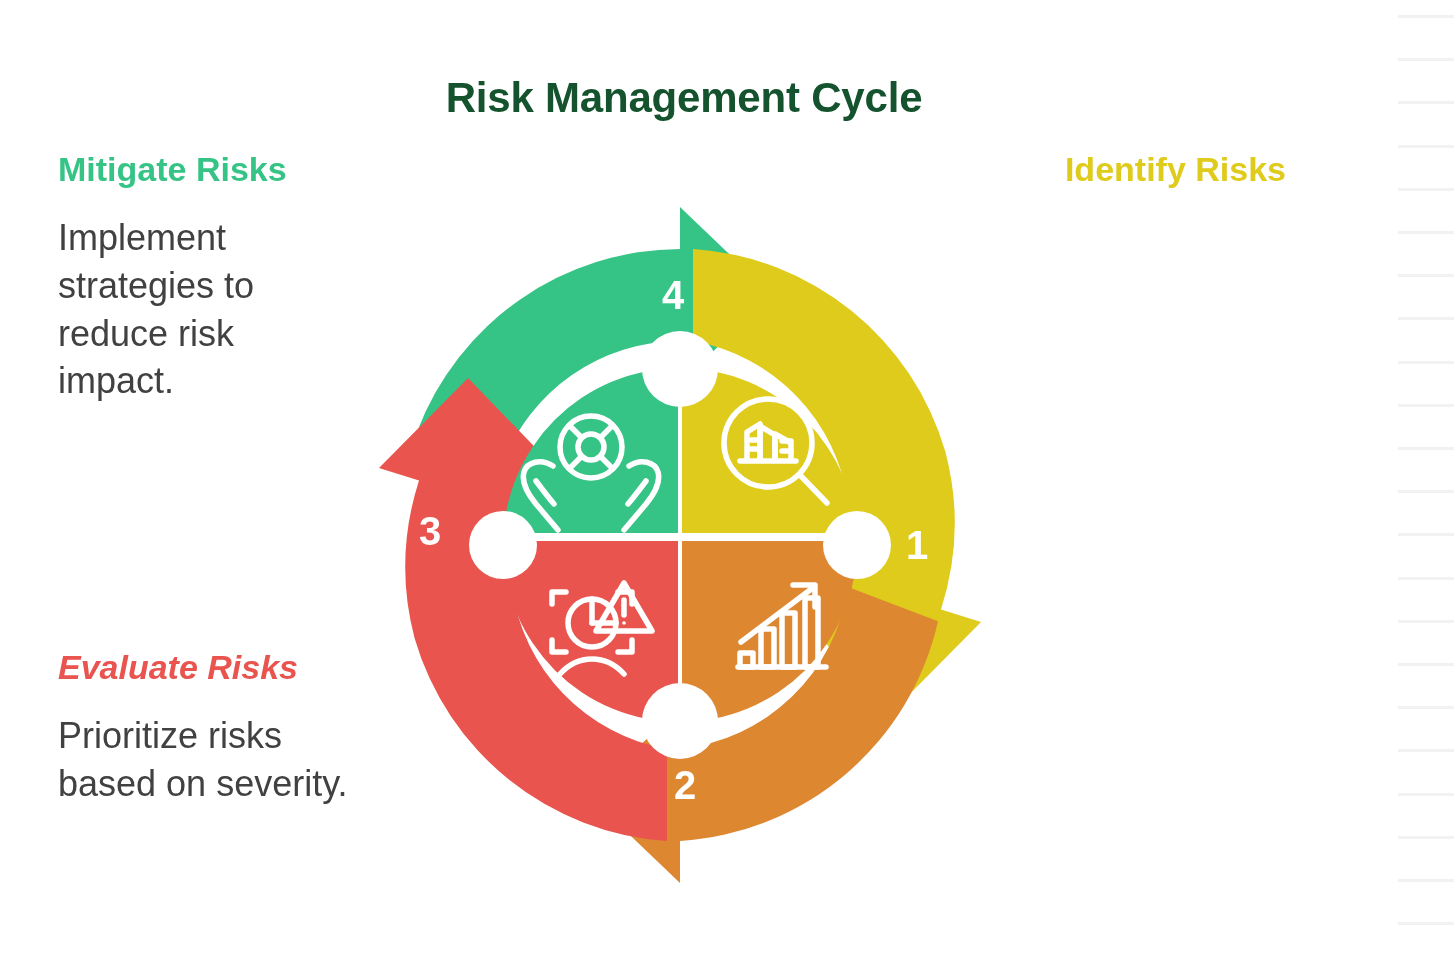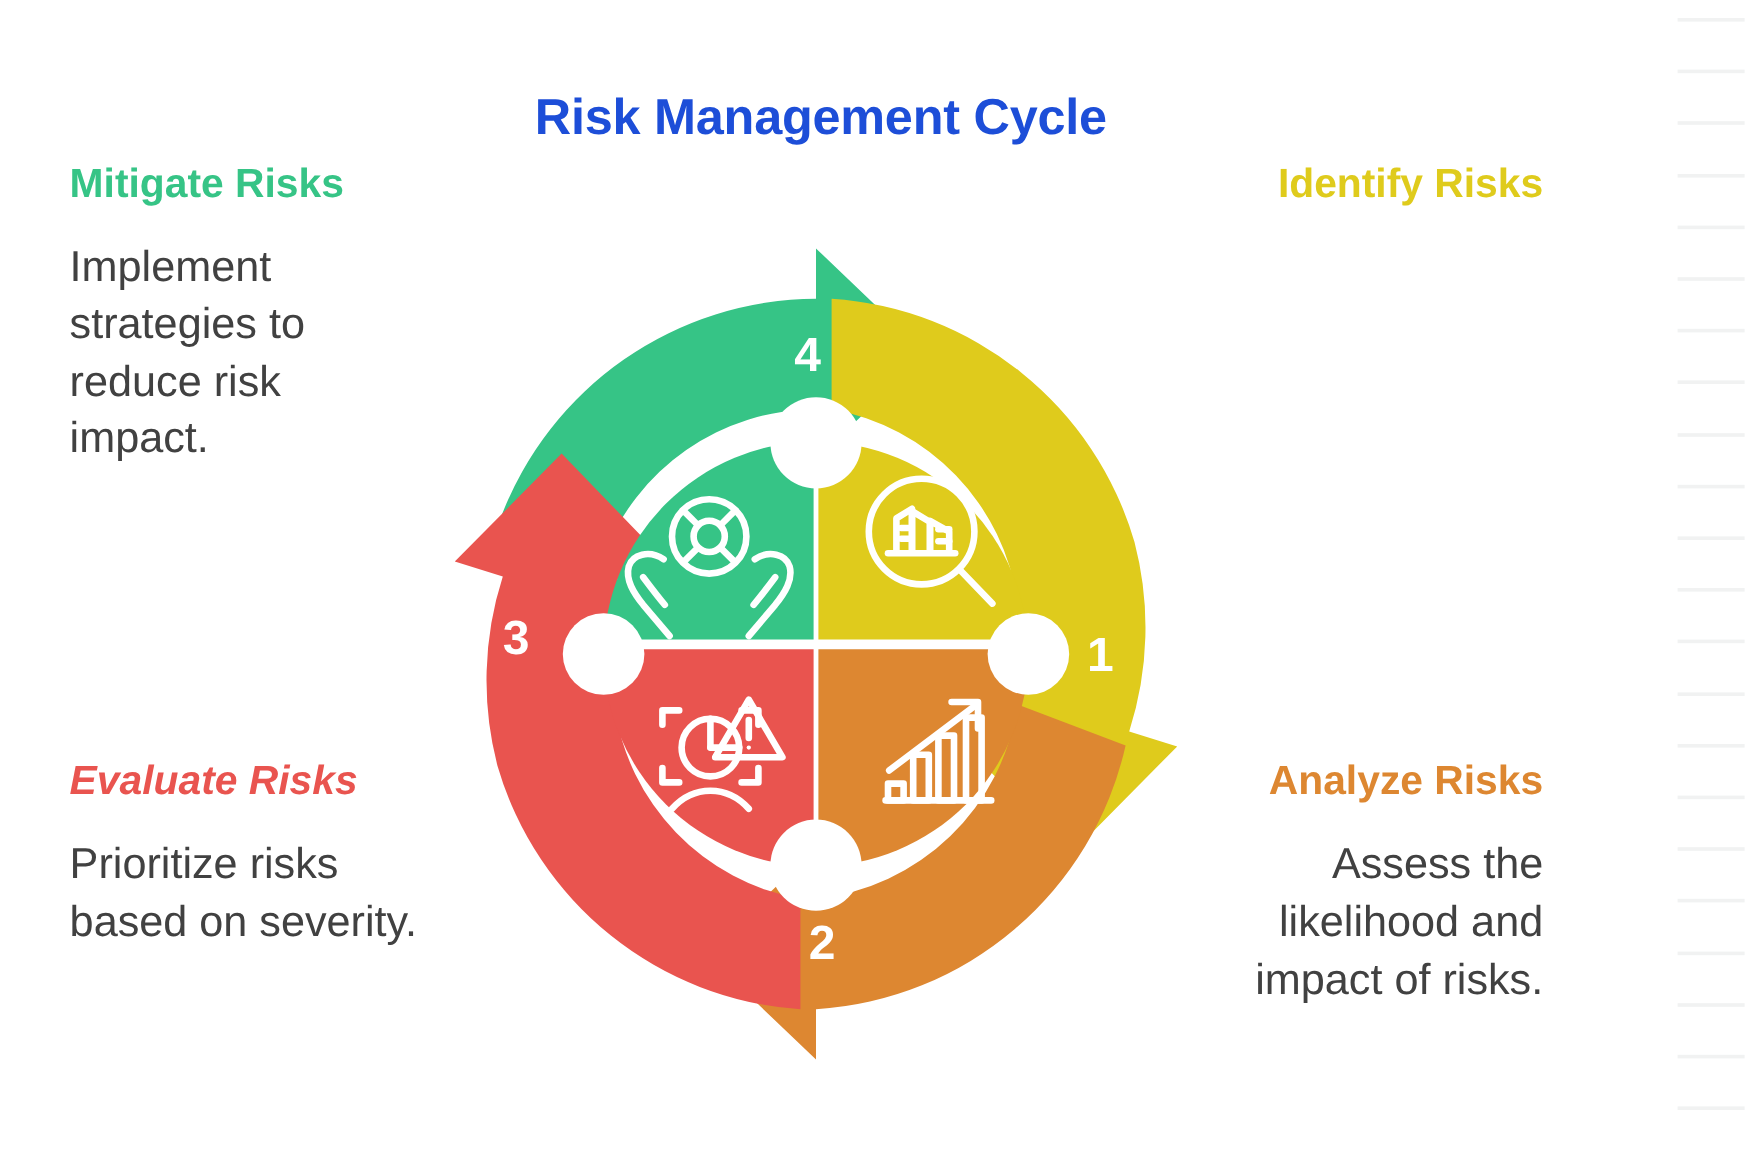--- a/index.html
+++ b/index.html
@@ -41,33 +41,33 @@
   }
 
   .title {
     position: absolute;
     left: 0;
     top: 74px;
     width: 1368px;
     text-align: center;
     font-size: 42px;
     font-weight: bold;
-    color: #1d4ed8;
+    color: #14532d;
     letter-spacing: -0.2px;
   }
 
   .panel {
     position: absolute;
     width: 300px;
   }
   .panel .head {
     font-size: 34px;
     font-weight: bold;
     line-height: 1.17;
-    margin: 0 0 24px 0;
+    margin: 16px 0 24px 0;
   }
   .panel .body {
     font-size: 36px;
     line-height: 1.33;
     color: #414141;
     margin: 0;
   }
 
   .panel-tl { left: 58px;  top: 134px; text-align: left;  }
   .panel-tr { left: 986px; top: 134px; text-align: right; }
@@ -129,24 +129,20 @@
 
   <div class="panel panel-tr">
     <p class="head" style="color: rgb(223, 203, 28);">Identify Risks</p>
   </div>
 
   <div class="panel panel-bl">
     <p class="head" style="color: rgb(233, 84, 79); font-style: italic;">Evaluate Risks</p>
     <p class="body">Prioritize risks based on severity.</p>
   </div>
 
-  <div class="panel panel-br">
-    <p class="head" style="color: rgb(221, 135, 49);">Analyze Risks</p>
-    <p class="body">Assess the likelihood and impact of risks.</p>
-  </div>
 
   <div class="diagram">
     <svg viewBox="0 0 720 720" xmlns="http://www.w3.org/2000/svg">
       <defs>
 
         <clipPath id="clipQ1">
             <rect x="362" y="178" width="184" height="170"></rect>
           </clipPath>
         <clipPath id="clipQ2">
             <rect x="362" y="356" width="184" height="186"></rect>

